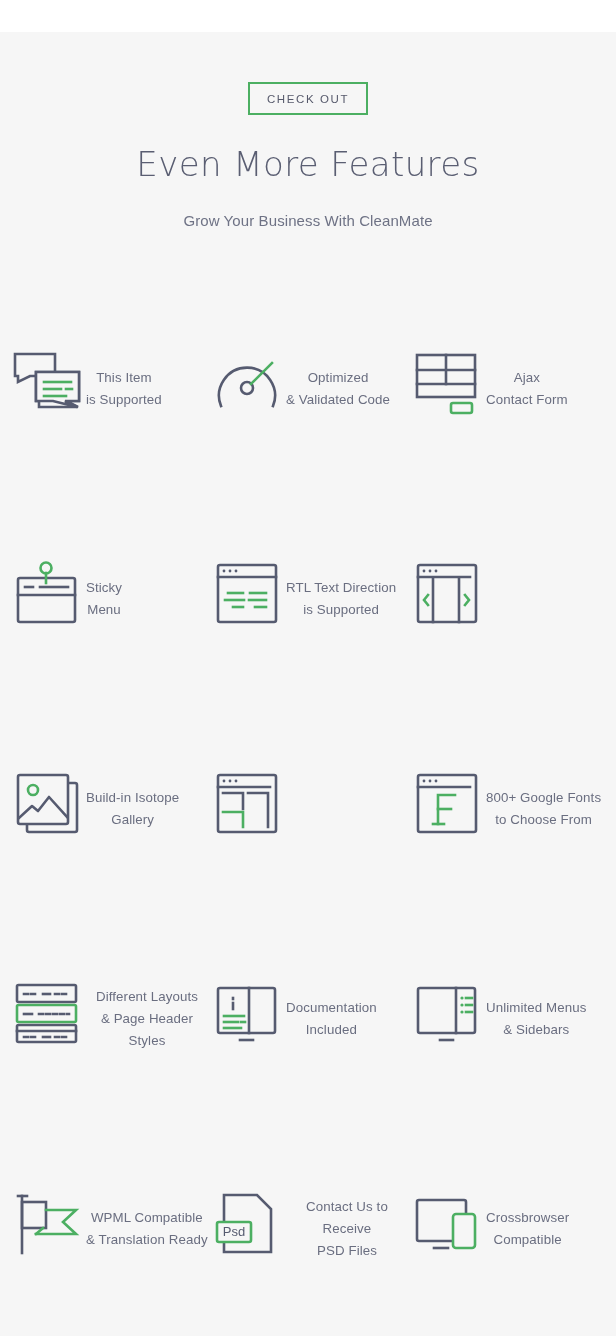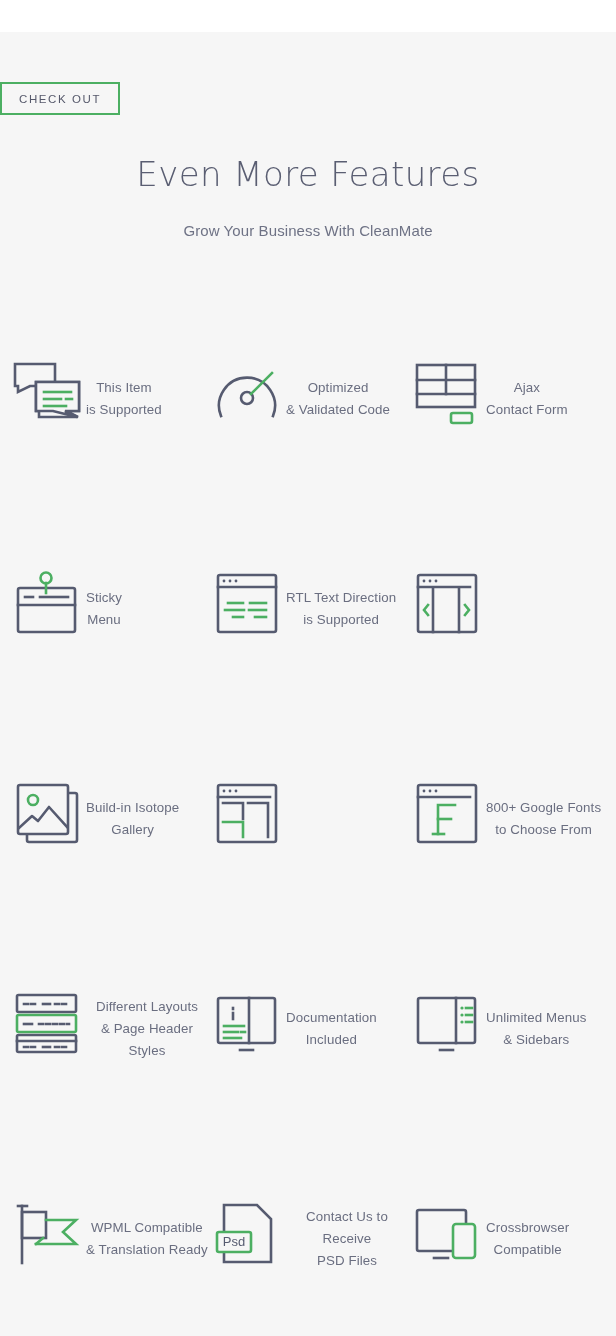--- a/index.html
+++ b/index.html
@@ -13,34 +13,34 @@
   }
   #section {
     position: absolute;
     left: 0; top: 32px;
     width: 616px;
     height: 1304px;
     background: #f6f6f6;
   }
   .top-strip { position:absolute; left:0; top:0; width:616px; height:32px; background:#ffffff; }
 
-  .badge-wrap { padding-top: 50px; }
+  .badge-wrap { text-align: center; padding-top: 50px; }
   .badge {
     display: inline-block;
     border: 2px solid #4caf62;
     color: #56596b;
     font-size: 11.5px;
     letter-spacing: 1.6px;
     padding: 9px 17px 8px;
     background: transparent;
     font-family: "Liberation Sans", sans-serif;
   }
   .title {
     text-align: center;
-    margin: 39px 0 0;
+    margin: 29px 0 0;
     font-size: 34px;
     font-weight: 300;
     color: #5a5e72;
     letter-spacing: 0.4px;
     font-family: "DejaVu Sans", sans-serif;
   }
   .subtitle {
     text-align: center;
     margin: 28px 0 0;
     font-size: 15px;

